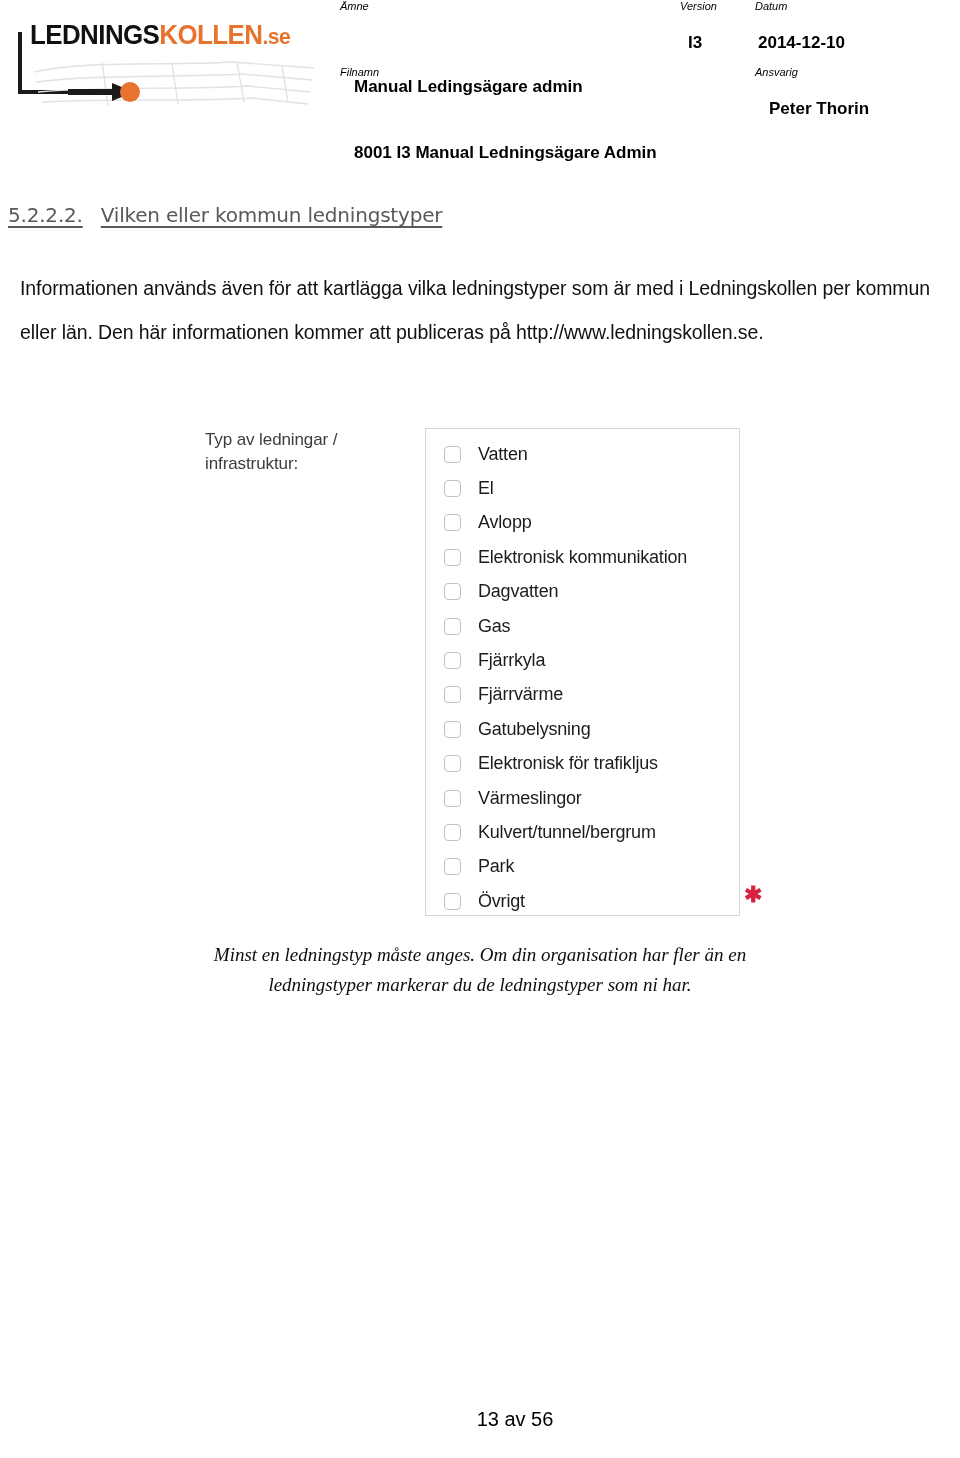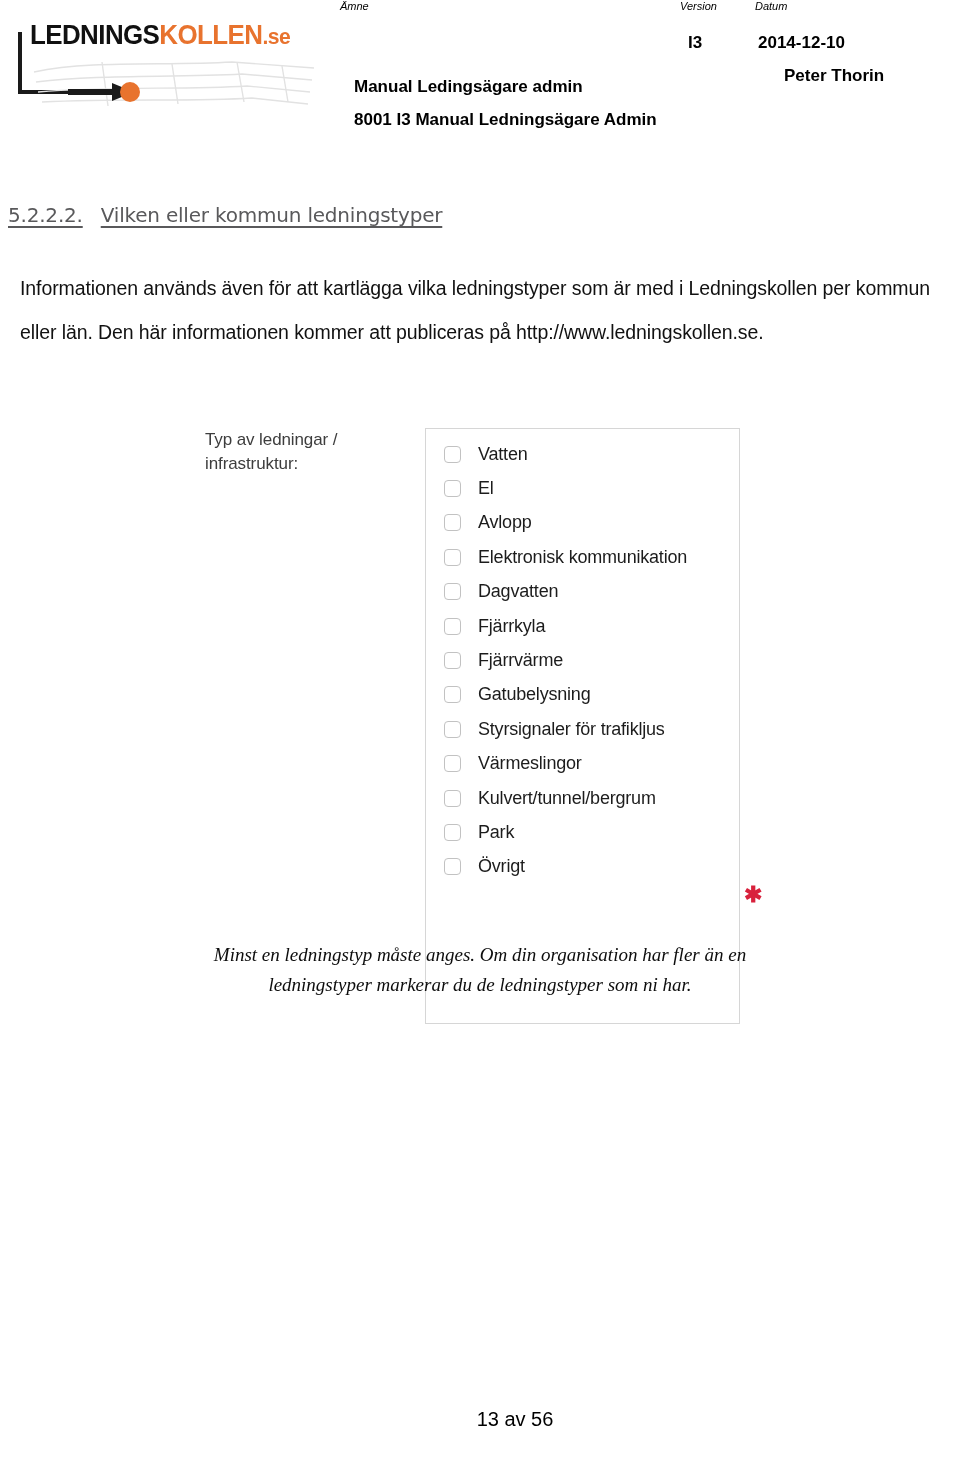--- a/index.html
+++ b/index.html
@@ -124,21 +124,21 @@
     position: absolute;
     white-space: nowrap;
   }
   .col-a { left: 0px; }
   .col-a-v { left: 14px; margin-top: 44px; }
   .col-b { left: 340px; }
   .col-b-v { left: 348px; }
   .col-c { left: 415px; }
   .col-c-v { left: 418px; }
   .col-d { left: 415px; }
-  .col-d-v { left: 444px; }
+  .col-d-v { left: 429px; }
 
   
   .section-heading {
     position: absolute;
     left: 8px;
     top: 203px;
     font-family: "DejaVu Sans", sans-serif;
     font-size: 20px;
     font-weight: normal;
     color: #59595b;
@@ -177,21 +177,21 @@
     font-size: 17px;
     line-height: 24px;
     color: #3d3d3d;
     letter-spacing: -0.1px;
   }
   .checkbox-panel {
     position: absolute;
     left: 425px;
     top: 8px;
     width: 315px;
-    height: 596px;
+    height: 488px;
     border: 1px solid #d6d6d6;
     background: #ffffff;
     box-sizing: border-box;
   }
   .cb-list {
     position: absolute;
     left: 0;
     top: 8px;
     width: 100%;
   }
@@ -293,20 +293,24 @@
       <span class="hlabel col-a">Ämne</span>
       <span class="hlabel col-b">Version</span>
       <span class="hlabel col-c">Datum</span>
     </div>
     <div class="hrow">
       <span class="hvalue col-a-v">Manual Ledingsägare admin</span>
       <span class="hvalue col-b-v">I3</span>
       <span class="hvalue col-c-v">2014-12-10</span>
     </div>
     <div class="hrow">
+      <span class="hlabel col-a">Filnamn</span>
+      <span class="hlabel col-d">Ansvarig</span>
+    </div>
+    <div class="hrow">
       <span class="hvalue col-a-v">8001 I3 Manual Ledningsägare Admin</span>
       <span class="hvalue col-d-v">Peter Thorin</span>
     </div>
   </div>
 </div>
 
 <div class="section-heading">
   <span class="sec-num">5.2.2.2.</span><span>Vilken eller kommun ledningstyper</span>
 </div>
 
@@ -333,33 +337,37 @@
         <div class="cb-row">
           <span class="cb-box"></span>
           <span class="cb-text">Elektronisk kommunikation</span>
         </div>
         <div class="cb-row">
           <span class="cb-box"></span>
           <span class="cb-text">Dagvatten</span>
         </div>
         <div class="cb-row">
           <span class="cb-box"></span>
+          <span class="cb-text">Gas</span>
+        </div>
+        <div class="cb-row">
+          <span class="cb-box"></span>
           <span class="cb-text">Fjärrkyla</span>
         </div>
         <div class="cb-row">
           <span class="cb-box"></span>
           <span class="cb-text">Fjärrvärme</span>
         </div>
         <div class="cb-row">
           <span class="cb-box"></span>
           <span class="cb-text">Gatubelysning</span>
         </div>
         <div class="cb-row">
           <span class="cb-box"></span>
-          <span class="cb-text">Styrsignaler för trafikljus</span>
+          <span class="cb-text">Elektronisk för trafikljus</span>
         </div>
         <div class="cb-row">
           <span class="cb-box"></span>
           <span class="cb-text">Värmeslingor</span>
         </div>
         <div class="cb-row">
           <span class="cb-box"></span>
           <span class="cb-text">Kulvert/tunnel/bergrum</span>
         </div>
         <div class="cb-row">

